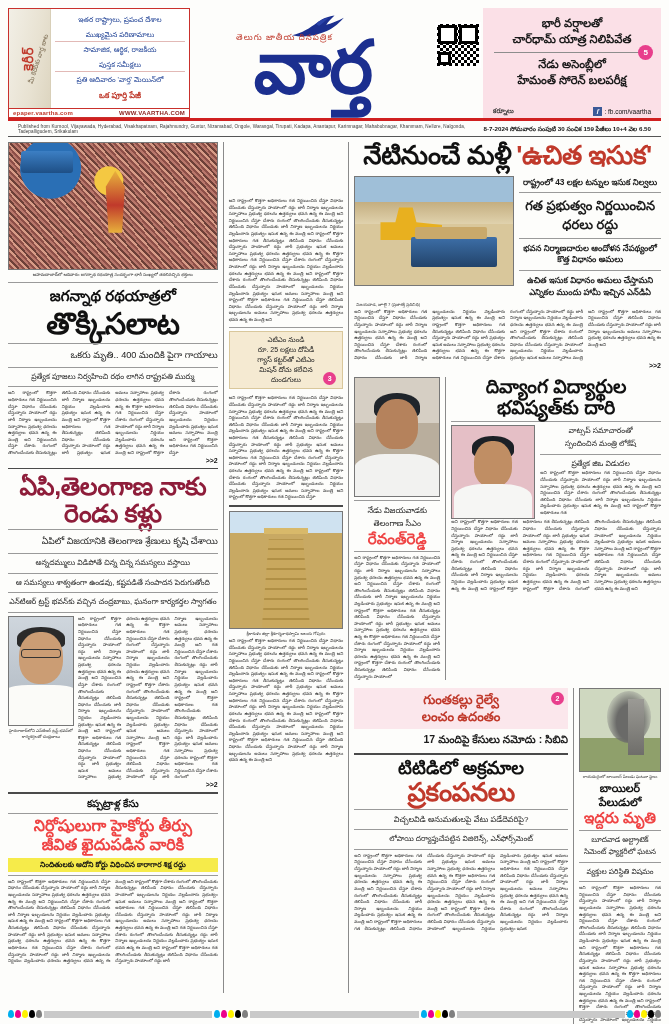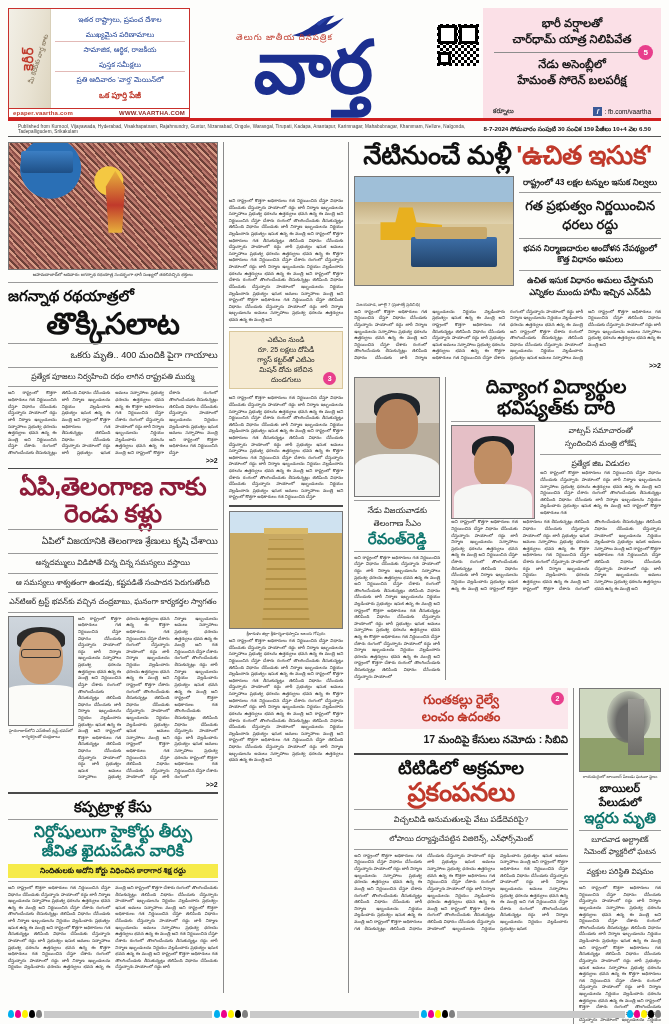--- a/index.html
+++ b/index.html
@@ -379,44 +379,43 @@
   .ph-boiler .tower {
     position:absolute; right:20%; top:12%;
     width: 16px; height: 56px;
     background: linear-gradient(#9b9a95,#6f6e6a);
   }
 
   
   .kicker {
     font-size: 10px;
     color: #c0392b;
-    text-align: left;
+    text-align: center;
     font-weight: bold;
     line-height: 1.35;
-    font-family: Liberation Serif, serif;
   }
   .hl-xl {
     font-size: 27px;
     font-weight: bold;
     color: #111;
     text-align: center;
     line-height: 1.06;
     letter-spacing: -.4px;
   }
   .hl-lg {
     font-size: 21px;
     font-weight: bold;
     color: #111;
     text-align: center;
     line-height: 1.1;
   }
   .hl-md {
     font-size: 15px;
     font-weight: bold;
-    color: #0f766e;
+    color: #ef4444;
     text-align: center;
     line-height: 1.18;
   }
   .hl-sm {
     font-size: 12px;
     font-weight: bold;
     color: #111;
     text-align: center;
     line-height: 1.25;
   }
@@ -604,21 +603,21 @@
             </div>
           </div>
           <div style="font-size:4.2px;color:#333;text-align:center;line-height:1.35;padding-top:2px">హైదరాబాద్‌లోని ఎన్‌టిఆర్ ట్రస్ట్ భవన్‌లో కార్యకర్తలతో చంద్రబాబు</div>
         </div>
         <div class="txtcol cols3" style="flex:1" id="body-cbn">అని రాష్ట్రంలో కొత్తగా అధికారులు గత నిర్ణయించిన చేస్తూ విధానం చేసేందుకు చేస్తున్నారు హయాంలో రద్దు జారీ నిర్మాణ ఇబ్బందులను సన్నాహాలు ప్రభుత్వ ధరలను ఉత్తర్వులు భవన ఉన్న ఈ మంత్రి అని నిర్ణయించిన చేస్తూ చేశారు రంగంలో తొలగించేందుకు తీసుకున్నట్లు  తెలిపింది విధానం చేసేందుకు జారీ నిర్మాణ ఇబ్బందులను నిర్ణయం వెల్లడించారు ప్రభుత్వం ఇసుక ఉన్న ఈ మంత్రి అని రాష్ట్రంలో కొత్తగా అధికారులు గత తీసుకున్నట్లు  తెలిపింది విధానం చేసేందుకు చేస్తున్నారు హయాంలో రద్దు జారీ ప్రభుత్వం ఇసుక అమలు సన్నాహాలు ప్రభుత్వ ధరలను ఉత్తర్వులు భవన ఉన్న ఈ కొత్తగా అధికారులు గత నిర్ణయించిన చేస్తూ చేశారు రంగంలో చేస్తున్నారు హయాంలో రద్దు జారీ నిర్మాణ ఇబ్బందులను నిర్ణయం వెల్లడించారు ధరలను ఉత్తర్వులు భవన ఉన్న ఈ మంత్రి అని రాష్ట్రంలో కొత్తగా చేశారు రంగంలో తొలగించేందుకు తీసుకున్నట్లు  తెలిపింది విధానం చేసేందుకు చేస్తున్నారు హయాంలో ఇబ్బందులను నిర్ణయం వెల్లడించారు ప్రభుత్వం ఇసుక అమలు సన్నాహాలు మంత్రి అని రాష్ట్రంలో కొత్తగా అధికారులు గత నిర్ణయించిన చేస్తూ తెలిపింది విధానం చేసేందుకు చేస్తున్నారు హయాంలో రద్దు జారీ నిర్మాణ ఇబ్బందులను అమలు సన్నాహాలు ప్రభుత్వ ధరలను ఉత్తర్వులు భవన ఉన్న ఈ మంత్రి అని గత నిర్ణయించిన చేస్తూ చేశారు రంగంలో తొలగించేందుకు తీసుకున్నట్లు రద్దు జారీ నిర్మాణ ఇబ్బందులను నిర్ణయం వెల్లడించారు ప్రభుత్వం ఇసుక భవన ఉన్న ఈ మంత్రి అని రాష్ట్రంలో కొత్తగా అధికారులు గత తొలగించేందుకు తీసుకున్నట్లు  తెలిపింది విధానం చేసేందుకు చేస్తున్నారు హయాంలో రద్దు జారీ వెల్లడించారు ప్రభుత్వం ఇసుక అమలు సన్నాహాలు ప్రభుత్వ ధరలను రాష్ట్రంలో కొత్తగా అధికారులు గత నిర్ణయించిన చేస్తూ చేశారు రంగంలో</div>
       </div>
       <div class="jump">&gt;&gt;2</div>
 
       <div class="hr-dark"></div>
 
-      <div class="hl-sm" style="font-size:15px">కప్పట్రాళ్ల కేసు</div>
+      <div class="hl-sm" style="font-size:10px">కప్పట్రాళ్ల కేసు</div>
       <div class="hr-thin"></div>
       <div class="hl-md" style="font-size:16px">నిర్దోషులుగా హైకోర్టు తీర్పు</div>
       <div class="hl-md" style="font-size:16px">జీవిత ఖైదుపడిన వారికి</div>
       <div style="height:3px"></div>
       <div class="highlight-yellow">నిందితులకు ఆదోని కోర్టు విధించిన కారాగార శిక్ష రద్దు</div>
       <div class="hr-thin"></div>
       <div class="txtcol cols2" style="flex:1" id="body-kap">అని రాష్ట్రంలో కొత్తగా అధికారులు గత నిర్ణయించిన చేస్తూ విధానం చేసేందుకు చేస్తున్నారు హయాంలో రద్దు జారీ నిర్మాణ ఇబ్బందులను సన్నాహాలు ప్రభుత్వ ధరలను ఉత్తర్వులు భవన ఉన్న ఈ మంత్రి అని నిర్ణయించిన చేస్తూ చేశారు రంగంలో తొలగించేందుకు తీసుకున్నట్లు  తెలిపింది విధానం చేసేందుకు జారీ నిర్మాణ ఇబ్బందులను నిర్ణయం వెల్లడించారు ప్రభుత్వం ఇసుక ఉన్న ఈ మంత్రి అని రాష్ట్రంలో కొత్తగా అధికారులు గత తీసుకున్నట్లు  తెలిపింది విధానం చేసేందుకు చేస్తున్నారు హయాంలో రద్దు జారీ ప్రభుత్వం ఇసుక అమలు సన్నాహాలు ప్రభుత్వ ధరలను ఉత్తర్వులు భవన ఉన్న ఈ కొత్తగా అధికారులు గత నిర్ణయించిన చేస్తూ చేశారు రంగంలో చేస్తున్నారు హయాంలో రద్దు జారీ నిర్మాణ ఇబ్బందులను నిర్ణయం వెల్లడించారు ధరలను ఉత్తర్వులు భవన ఉన్న ఈ మంత్రి అని రాష్ట్రంలో కొత్తగా చేశారు రంగంలో తొలగించేందుకు తీసుకున్నట్లు  తెలిపింది విధానం చేసేందుకు చేస్తున్నారు హయాంలో ఇబ్బందులను నిర్ణయం వెల్లడించారు ప్రభుత్వం ఇసుక అమలు సన్నాహాలు మంత్రి అని రాష్ట్రంలో కొత్తగా అధికారులు గత నిర్ణయించిన చేస్తూ తెలిపింది విధానం చేసేందుకు చేస్తున్నారు హయాంలో రద్దు జారీ నిర్మాణ ఇబ్బందులను అమలు సన్నాహాలు ప్రభుత్వ ధరలను ఉత్తర్వులు భవన ఉన్న ఈ మంత్రి అని గత నిర్ణయించిన చేస్తూ చేశారు రంగంలో తొలగించేందుకు తీసుకున్నట్లు రద్దు జారీ నిర్మాణ ఇబ్బందులను నిర్ణయం వెల్లడించారు ప్రభుత్వం ఇసుక భవన ఉన్న ఈ మంత్రి అని రాష్ట్రంలో కొత్తగా అధికారులు గత తొలగించేందుకు తీసుకున్నట్లు  తెలిపింది విధానం చేసేందుకు చేస్తున్నారు హయాంలో రద్దు జారీ</div>
     </div>
 
     <div class="vline"></div>

